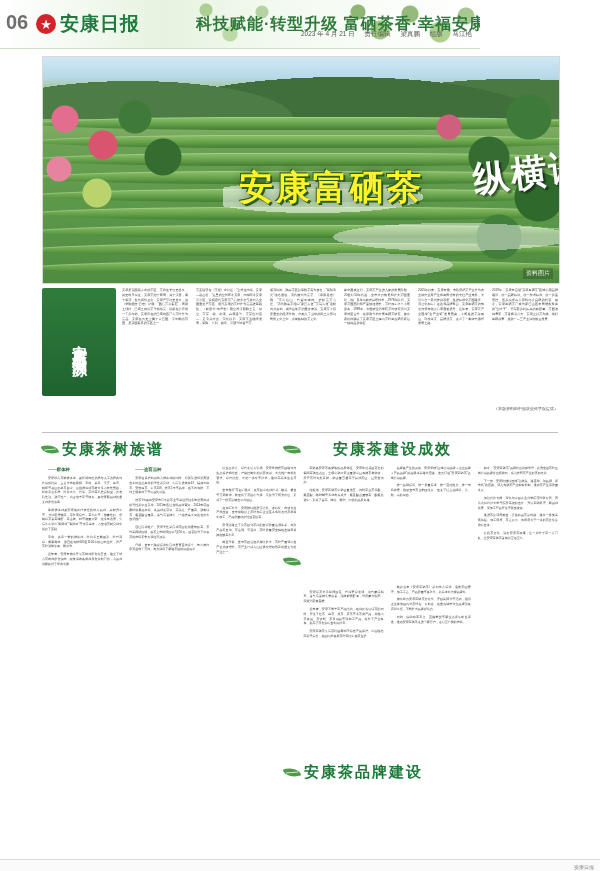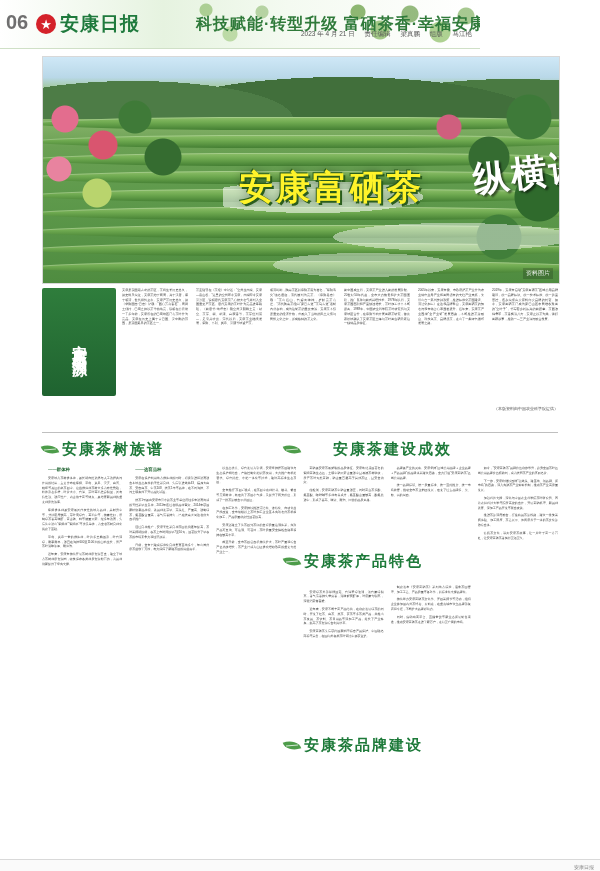--- a/index.html
+++ b/index.html
@@ -241,21 +241,21 @@
   }
   .headline-text {
     font-family: Liberation Mono, monospace;
     font-size: 15px; font-weight: bold; color: #1e7a3a;
     letter-spacing: 2px; white-space: nowrap;
   }
 
   .h1pos { left: 42px;  top: 436px; }
   .h2pos { left: 284px; top: 436px; gap: 33px; }
   .h3pos { left: 284px; top: 548px; }
-  .h4pos { left: 284px; top: 732px; }
+  .h4pos { left: 284px; top: 759px; }
 
   .footer-bar {
     position: absolute; left: 0; bottom: 0; width: 600px; height: 11px;
     border-top: 1px solid #d9d9d9;
     background: #fafafa;
   }
   .footer-mark {
     position: absolute; right: 6px; bottom: 1px;
     font-size: 5px; color: #888;
   }
@@ -396,21 +396,20 @@
     <div class="headline-text">安康茶树族谱</div>
   </div>
 
   <div class="headline h2pos">
     <div class="leaf-ico"></div>
     <div class="headline-text">安康茶建设成效</div>
   </div>
 
   <div class="headline h3pos">
     <div class="leaf-ico"></div>
-    <div class="headline-text">安康茶产品特色</div>
   </div>
 
   <div class="headline h4pos">
     <div class="leaf-ico"></div>
     <div class="headline-text">安康茶品牌建设</div>
   </div>
 
   <div class="footer-bar">
     <div class="footer-mark">安康日报</div>
   </div>

